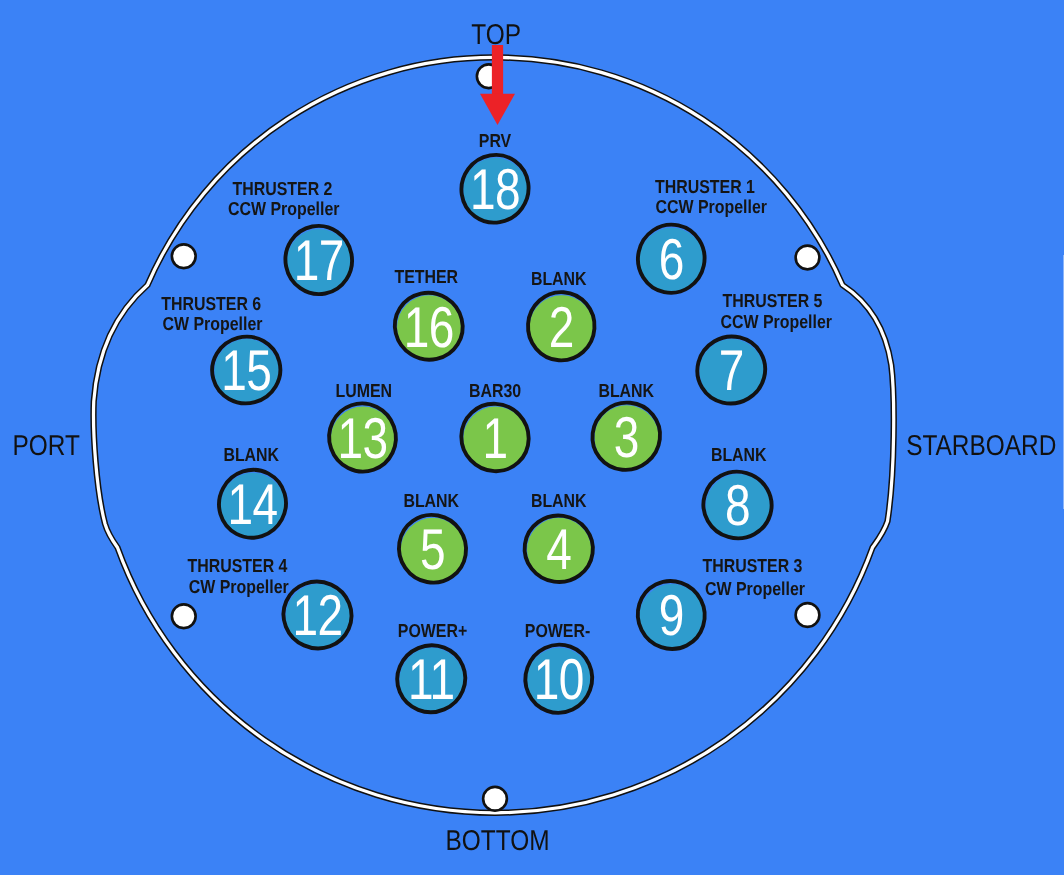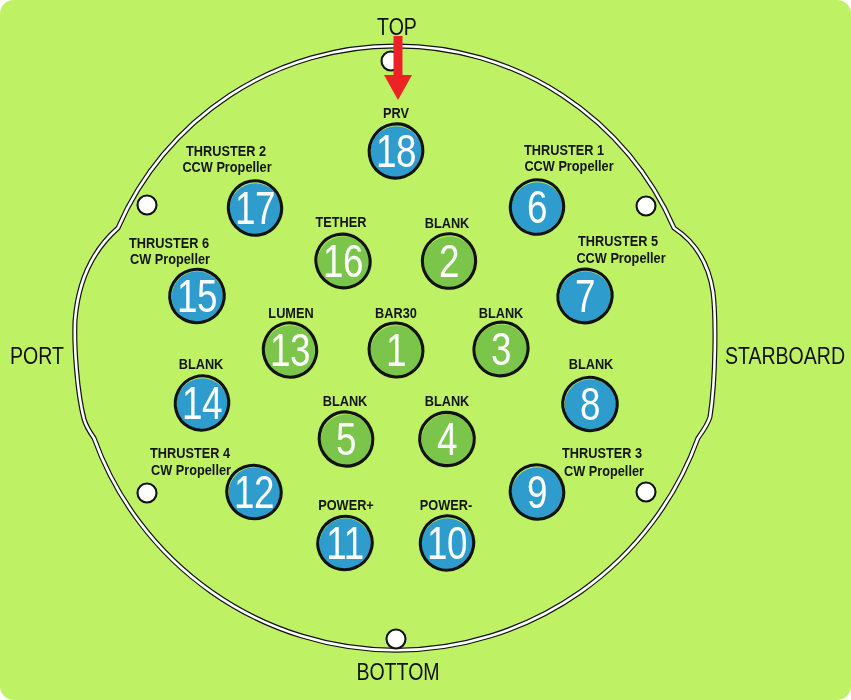--- a/index.html
+++ b/index.html
@@ -1,17 +1,17 @@
 <!DOCTYPE html>
 <html><head>
 <meta charset="utf-8">
 <style>
   html,body{margin:0;padding:0;background:#fff;}
-  .stage{position:relative;width:851px;height:700px;background:#bef264;overflow:hidden;
-         font-family:"Liberation Sans","DejaVu Sans",sans-serif;border-radius:14px;}
+  .stage{position:relative;width:851px;height:700px;background:#3b82f6;overflow:hidden;
+         font-family:"Liberation Sans","DejaVu Sans",sans-serif;}
   svg{display:block;}
   .outline-black{fill:none;stroke:#111;stroke-width:5;}
   .outline-white{fill:none;stroke:#fff;stroke-width:2.6;}
   .screw{fill:#fff;stroke:#111;stroke-width:2.1;}
   .ring{fill:none;stroke:#121212;stroke-width:3.1;}
   .num{font-family:"Liberation Sans","DejaVu Sans",sans-serif;font-size:46px;font-weight:400;
        fill:#fff;text-anchor:middle;letter-spacing:-0.5px;}
   .lbl{font-family:"Liberation Sans","DejaVu Sans",sans-serif;font-size:15px;font-weight:700;
        fill:#151515;text-anchor:middle;}
   .dir{font-family:"Liberation Sans","DejaVu Sans",sans-serif;font-size:23px;font-weight:400;

